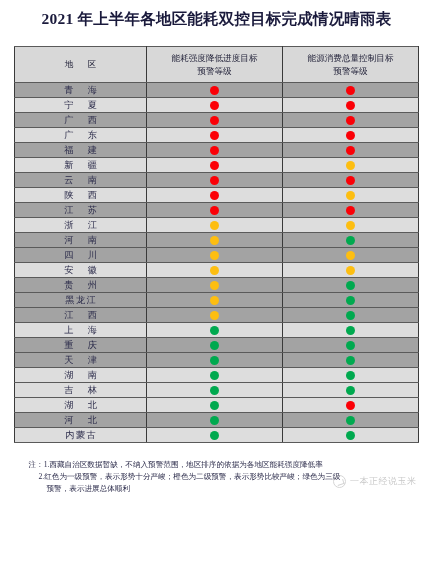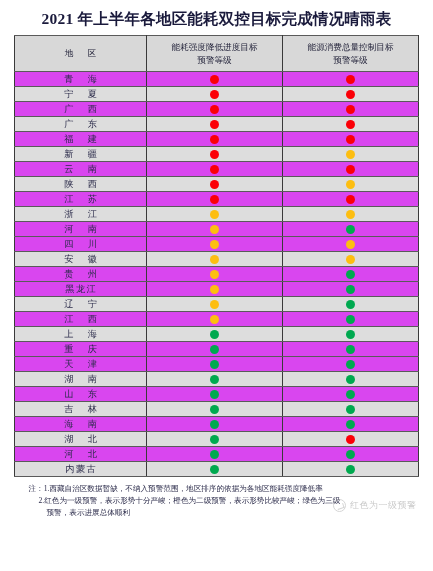--- a/index.html
+++ b/index.html
@@ -22,21 +22,21 @@
     font-weight: bold;
     color: #1a1a3c;
     letter-spacing: 0.2px;
     padding-top: 9px;
     padding-bottom: 0;
     white-space: nowrap;
     border-radius: 12px;
   }
   table.grid {
     width: 404px;
-    margin: 5px auto;
+    margin: 16px auto;
     border-collapse: collapse;
     table-layout: fixed;
   }
   table.grid col.c-region { width: 132px; }
   table.grid col.c-m1 { width: 136px; }
   table.grid col.c-m2 { width: 136px; }
   table.grid th, table.grid td {
     border: 1px solid #5a5a5a;
     border-left-color: #3a3a3a;
     border-right-color: #3a3a3a;
@@ -57,21 +57,21 @@
     font-size: 9.6px;
     letter-spacing: 6px;
     text-indent: 6px;
   }
   .hdr-two-line span { display: block; }
   table.grid tbody td {
     height: 15px;
     font-size: 9.2px;
     color: #2b2b4a;
   }
-  tbody tr.odd td { background: #d946ef; }
+  tbody tr.odd td { background: #a3a3a3; }
   tbody tr.even td { background: #dddddd; }
   td.region {
     letter-spacing: 6px;
     text-indent: 6px;
     white-space: nowrap;
   }
   td.region.tight { letter-spacing: 1.5px; text-indent: 1.5px; }
   .dot {
     display: inline-block;
     width: 9px;
@@ -220,25 +220,20 @@
         <tr class="odd">
           <td class="region">贵  州</td>
           <td><span class="dot orange"></span></td>
           <td><span class="dot green"></span></td>
         </tr>
         <tr class="odd">
           <td class="region tight">黑龙江</td>
           <td><span class="dot orange"></span></td>
           <td><span class="dot green"></span></td>
         </tr>
-        <tr class="even">
-          <td class="region">辽  宁</td>
-          <td><span class="dot orange"></span></td>
-          <td><span class="dot green"></span></td>
-        </tr>
         <tr class="odd">
           <td class="region">江  西</td>
           <td><span class="dot orange"></span></td>
           <td><span class="dot green"></span></td>
         </tr>
         <tr class="even">
           <td class="region">上  海</td>
           <td><span class="dot green"></span></td>
           <td><span class="dot green"></span></td>
         </tr>
@@ -250,32 +245,22 @@
         <tr class="odd">
           <td class="region">天  津</td>
           <td><span class="dot green"></span></td>
           <td><span class="dot green"></span></td>
         </tr>
         <tr class="even">
           <td class="region">湖  南</td>
           <td><span class="dot green"></span></td>
           <td><span class="dot green"></span></td>
         </tr>
-        <tr class="odd">
-          <td class="region">山  东</td>
-          <td><span class="dot green"></span></td>
-          <td><span class="dot green"></span></td>
-        </tr>
         <tr class="even">
           <td class="region">吉  林</td>
-          <td><span class="dot green"></span></td>
-          <td><span class="dot green"></span></td>
-        </tr>
-        <tr class="odd">
-          <td class="region">海  南</td>
           <td><span class="dot green"></span></td>
           <td><span class="dot green"></span></td>
         </tr>
         <tr class="even">
           <td class="region">湖  北</td>
           <td><span class="dot green"></span></td>
           <td><span class="dot red"></span></td>
         </tr>
         <tr class="odd">
           <td class="region">河  北</td>
@@ -289,17 +274,17 @@
         </tr>
       </tbody>
   </table>
 
   <div class="notes">
     <div class="note-line n1">注：1.西藏自治区数据暂缺，不纳入预警范围，地区排序的依据为各地区能耗强度降低率</div>
     <div class="note-line n2">2.红色为一级预警，表示形势十分严峻；橙色为二级预警，表示形势比较严峻；绿色为三级</div>
     <div class="note-line n2b">预警，表示进展总体顺利</div>
     <div class="watermark">
       <span class="wm-logo"></span>
-      <span>红色为一级预警</span>
+      <span>一本正经说玉米</span>
     </div>
   </div>
 
 </div>
 
 </body></html>

